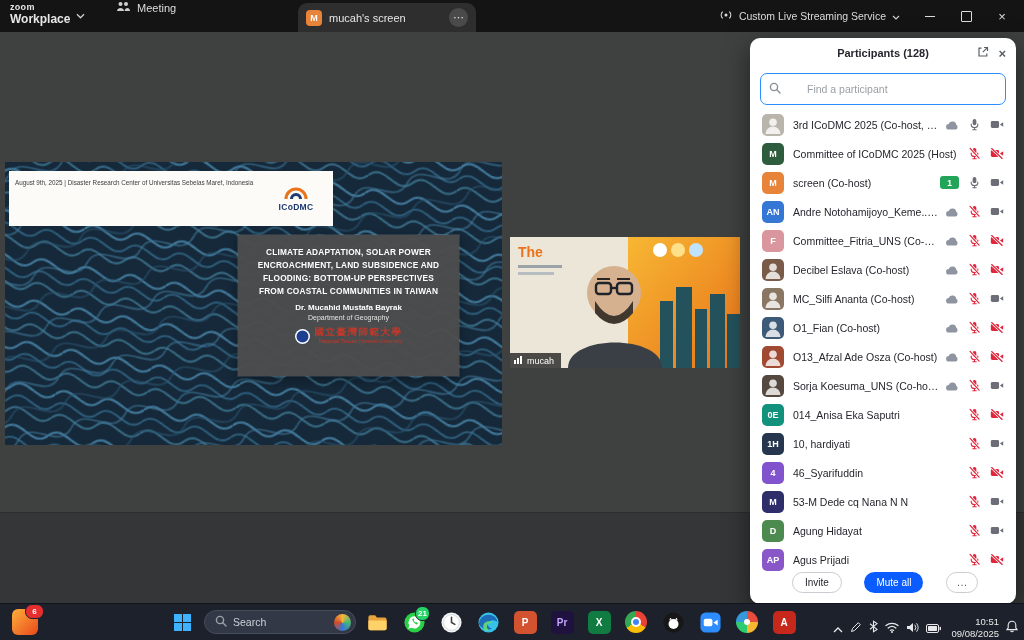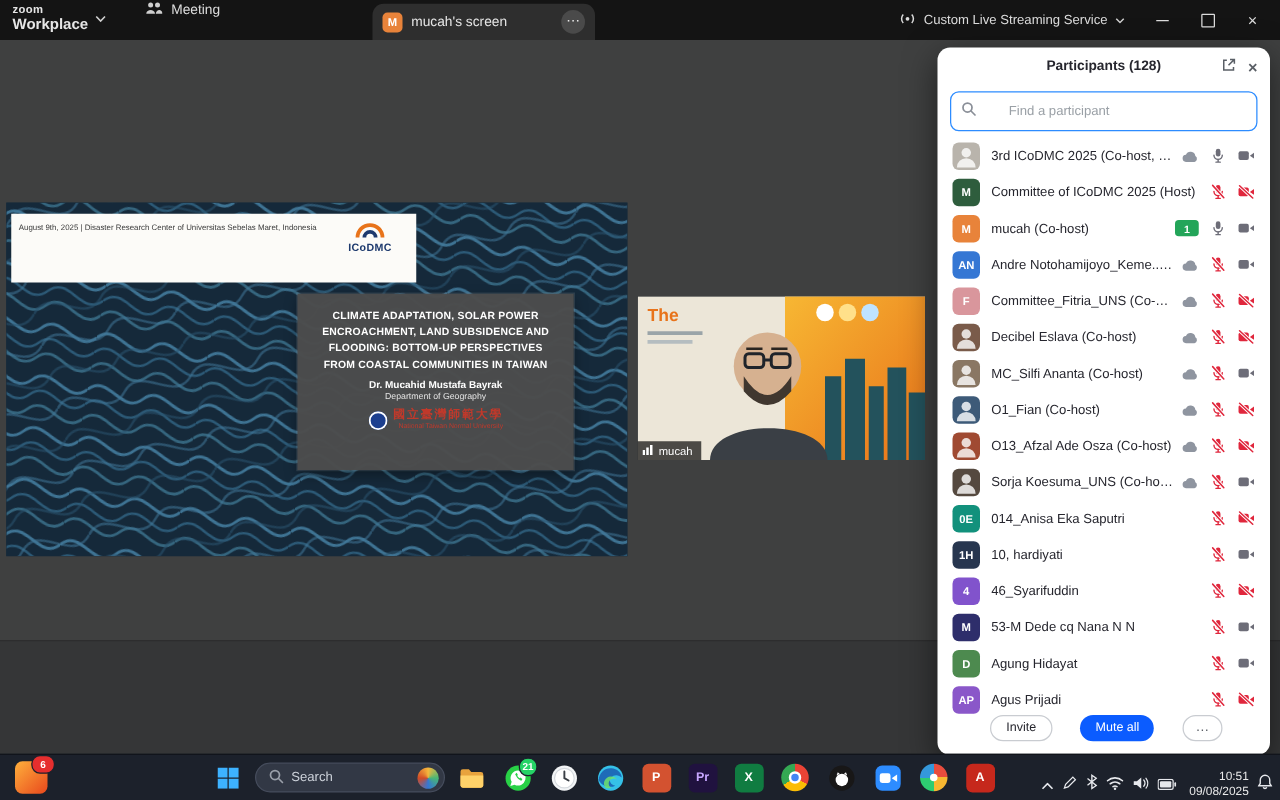--- a/index.html
+++ b/index.html
@@ -31,21 +31,21 @@
   .band{position:absolute;left:0;right:0;top:480px;bottom:0;background:#353637;border-top:1px solid #2d2d2e;}
 
   
   .slide{position:absolute;left:5px;top:130px;width:497px;height:283px;background:#15293a;overflow:hidden;}
   .slide svg.bg{position:absolute;left:0;top:0;}
   .slide-header{position:absolute;left:4px;top:9px;width:324px;height:55px;background:#fcfbf8;display:flex;
     padding:5px 6px;box-sizing:border-box;}
   .sh-text{flex:1;padding-right:4px;}
   .sh-title{font-size:10.5px;font-weight:bold;color:#151515;line-height:1.18;}
   .sh-sub{font-size:6.3px;color:#3b3b3b;margin-top:3px;}
-  .sh-logo{width:62px;display:flex;flex-direction:column;align-items:center;gap:2px;}
+  .sh-logo{width:62px;display:flex;flex-direction:column;align-items:center;justify-content:center;gap:2px;}
   .sh-logo-text{font-size:8.5px;font-weight:bold;color:#1e3a6e;letter-spacing:.3px;}
   .slide-titlebox{position:absolute;left:233px;top:73px;width:221px;height:141px;background:rgba(76,76,76,.97);
     box-shadow:0 0 0 1px rgba(255,255,255,.10), 0 4px 10px rgba(0,0,0,.35);
     display:flex;flex-direction:column;align-items:center;padding-top:11px;box-sizing:border-box;}
   .st-lines{font-size:8.3px;font-weight:bold;color:#fff;text-align:center;line-height:1.55;white-space:pre-line;letter-spacing:.2px;}
   .st-speaker{margin-top:6px;font-size:8px;font-weight:bold;color:#fff;}
   .st-dept{margin-top:2px;font-size:7px;color:#e3e3e3;}
   .st-uni{margin-top:6px;display:flex;align-items:center;gap:5px;}
   .seal{width:15px;height:15px;border-radius:50%;background:#1d3f8f;box-shadow:inset 0 0 0 1.5px #fff, inset 0 0 0 3px #1d3f8f;}
   .uni-col{display:flex;flex-direction:column;align-items:flex-end;line-height:1.15;}
@@ -348,21 +348,21 @@
                 <rect x="1" y="2.8" width="10" height="8.4" rx="1.8" fill="currentColor"></rect>
                 <path d="M12 7l4-2.8v5.6z" fill="currentColor"></path>
                 <path d="M2 1l12.8 12" stroke="#fff" stroke-width="3.2"></path>
                 <path d="M2 1l12.8 12" stroke="currentColor" stroke-width="1.5" stroke-linecap="round"></path>
               </svg>
             </span>
     </span>
   </div>
         <div class="p-row">
     <span class="p-avatar" style="background: rgb(232, 131, 58);">M</span>
-    <span class="p-name">mucah (Co-host)</span>
+    <span class="p-name">screen (Co-host)</span>
     <span class="p-icons">
       <span class="p-badge">1</span>
 
       <span class="ic c-gray">
               <svg width="13" height="13" viewBox="0 0 16 16">
                 <rect x="5.7" y="1.3" width="4.6" height="7.6" rx="2.3" fill="currentColor"></rect>
                 <path d="M3.9 7.6a4.1 4.1 0 0 0 8.2 0" fill="none" stroke="currentColor" stroke-width="1.4" stroke-linecap="round"></path>
                 <path d="M8 11.8v2.1M5.9 14.4h4.2" stroke="currentColor" stroke-width="1.4" stroke-linecap="round"></path>
               </svg>
             </span>

